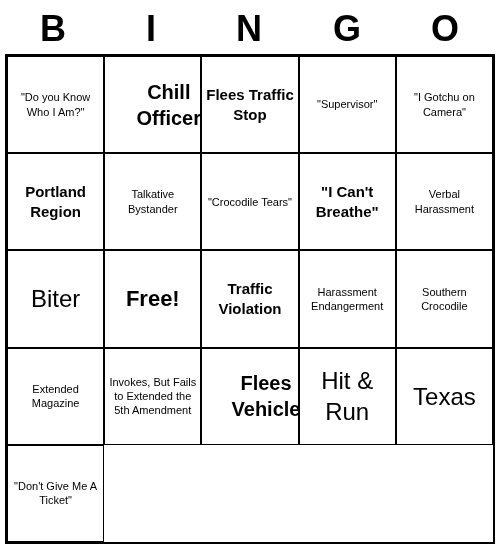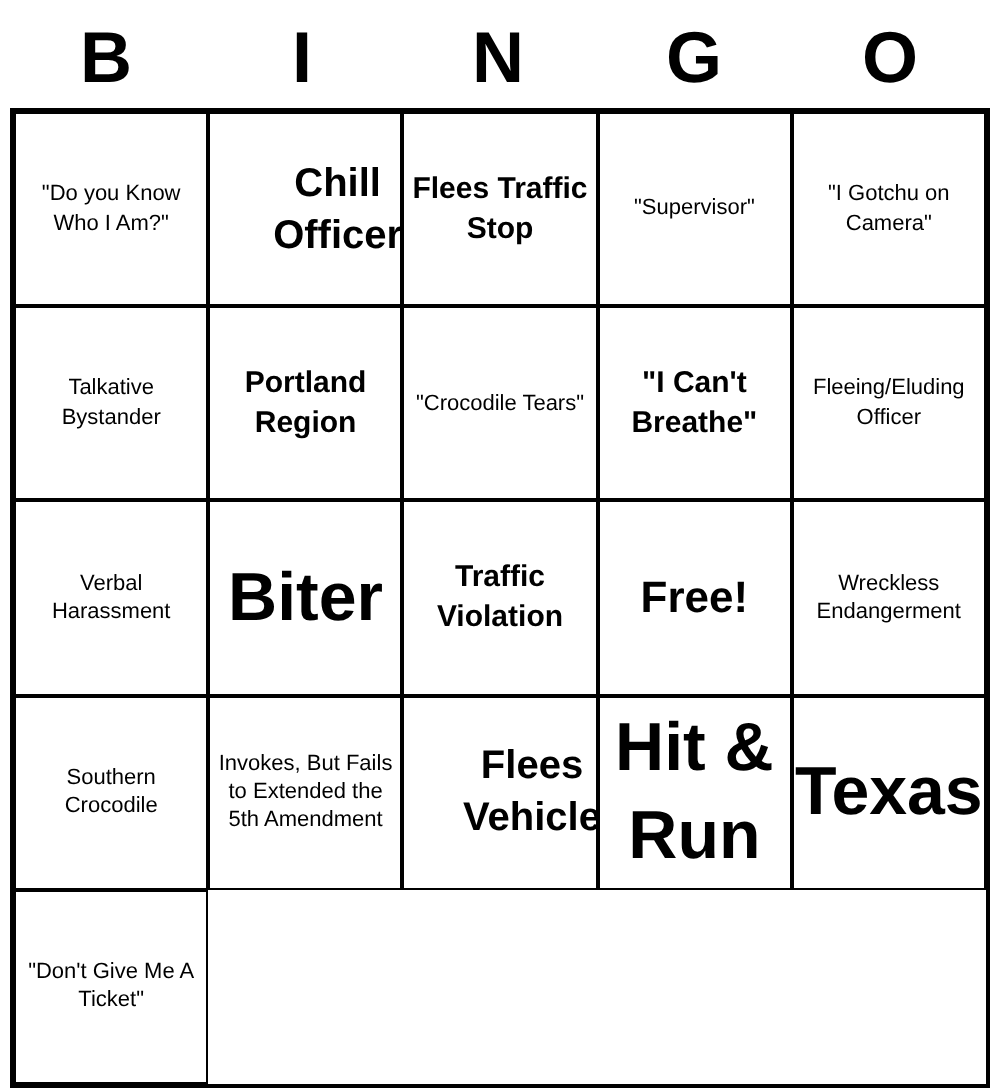--- a/index.html
+++ b/index.html
@@ -44,22 +44,22 @@
       font-size: 11px;
       line-height: 1.3;
       overflow: hidden;
     }
     .cell.large {
       font-size: 20px;
       font-weight: bold;
       padding-left: 35px;
     }
     .cell.xlarge {
-      font-size: 34px;
-      font-weight: bold;
+      font-size: 24px;
+      font-weight: normal;
       text-align: center;
     }
     .cell.medium {
       font-size: 15px;
       font-weight: bold;
     }
     .cell.free {
       font-size: 22px;
       font-weight: bold;
     }
@@ -74,29 +74,29 @@
   <span>G</span>
   <span>O</span>
 </div>
 
 <div class="bingo-grid" id="bingo-grid">
 <div class="cell">"Do you Know Who I Am?"</div>
     <div class="cell large">Chill Officer</div>
     <div class="cell medium">Flees Traffic Stop</div>
     <div class="cell">"Supervisor"</div>
     <div class="cell">"I Gotchu on Camera"</div>
+    <div class="cell medium">Portland Region</div>
     <div class="cell">Talkative Bystander</div>
-    <div class="cell medium">Portland Region</div>
     <div class="cell">"Crocodile Tears"</div>
     <div class="cell medium">"I Can't Breathe"</div>
-    <div class="cell">Fleeing/Eluding Officer</div>
     <div class="cell">Verbal Harassment</div>
     <div class="cell xlarge">Biter</div>
+    <div class="cell free">Free!</div>
     <div class="cell medium">Traffic Violation</div>
-    <div class="cell free">Free!</div>
-    <div class="cell">Wreckless Endangerment</div>
+    <div class="cell">Harassment Endangerment</div>
     <div class="cell">Southern Crocodile</div>
+    <div class="cell">Extended Magazine</div>
     <div class="cell">Invokes, But Fails to Extended the 5th Amendment</div>
     <div class="cell large">Flees Vehicle</div>
     <div class="cell xlarge">Hit &amp; Run</div>
     <div class="cell xlarge">Texas</div>
     <div class="cell">"Don't Give Me A Ticket"</div>
   </div>
 
 </body></html>

